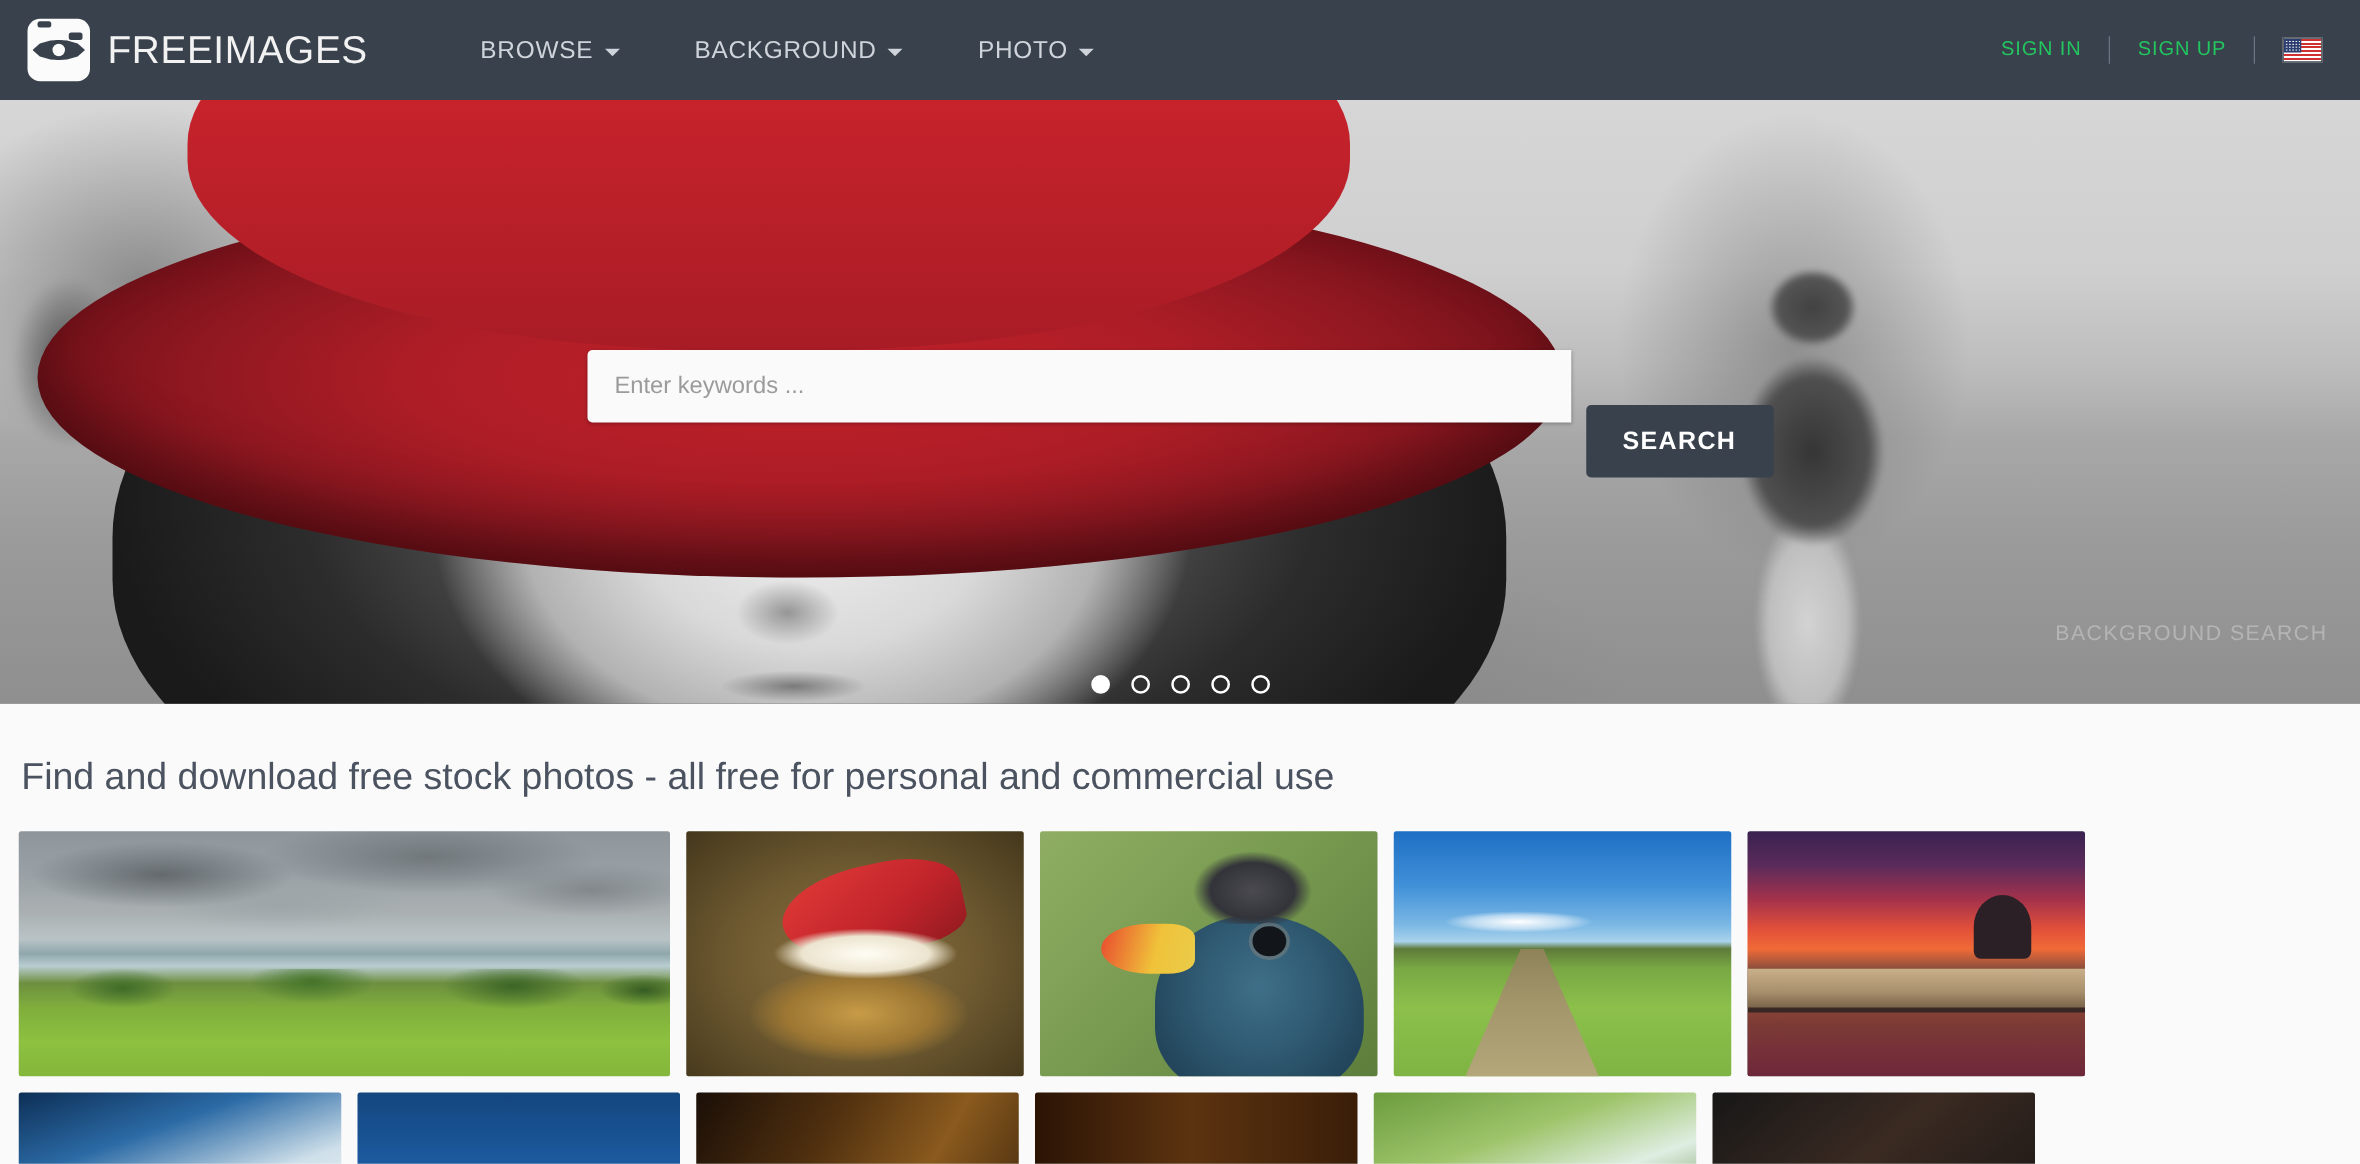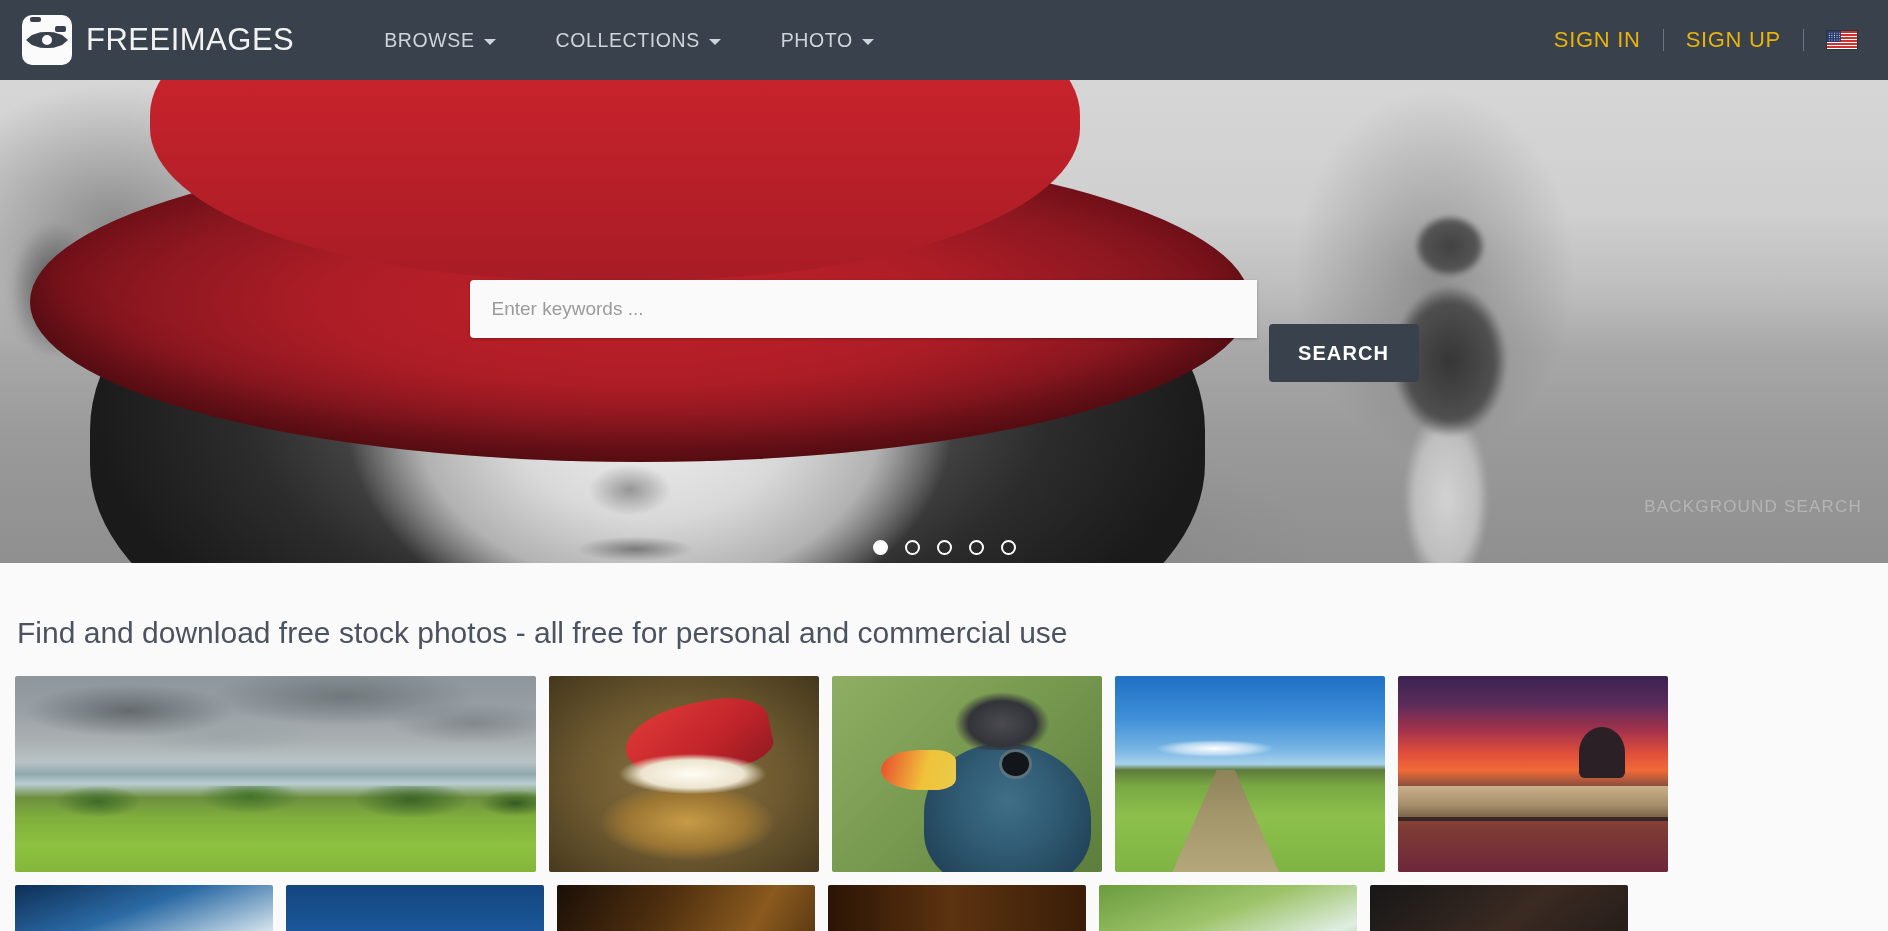--- a/index.html
+++ b/index.html
@@ -96,22 +96,22 @@
   }
 
   .nav-right {
     margin-left: auto;
     display: flex;
     align-items: center;
     gap: 0;
     padding-right: 8px;
   }
   .auth-link {
-    color: #eab308;
-    font-size: 22px;
+    color: #22c55e;
+    font-size: 16px;
     letter-spacing: 0.7px;
     text-decoration: none;
     padding: 0 22px;
     white-space: nowrap;
     cursor: pointer;
   }
   .sep {
     width: 1px; height: 22px;
     background: #6b7482;
   }
@@ -313,21 +313,21 @@
     border-radius: 50%;
     border: 2.5px solid #ffffff;
     background: transparent;
     cursor: pointer;
   }
   .dot.active { background: #ffffff; }
 
   
   .main {
     background: #fafafa;
-    padding: 11px 15px;
+    padding: 0 15px;
     height: 368px;
   }
   .section-title {
     font-size: 30px;
     color: #4b5360;
     font-weight: 400;
     padding: 42px 0 26px 2px;
     margin: 0;
   }
   .grid-row {
@@ -491,21 +491,21 @@
     </span>
     <span class="brand-text">FREEIMAGES</span>
   </a>
 
   <nav class="nav-links">
     <a class="nav-item" href="#">
       <span>BROWSE</span>
       <i class="caret"></i>
     </a>
     <a class="nav-item" href="#">
-      <span>COLLECTIONS</span>
+      <span>BACKGROUND</span>
       <i class="caret"></i>
     </a>
     <a class="nav-item" href="#">
       <span>PHOTO</span>
       <i class="caret"></i>
     </a>
   </nav>
 
   <div class="nav-right">
     <a class="auth-link" href="#">SIGN IN</a>

